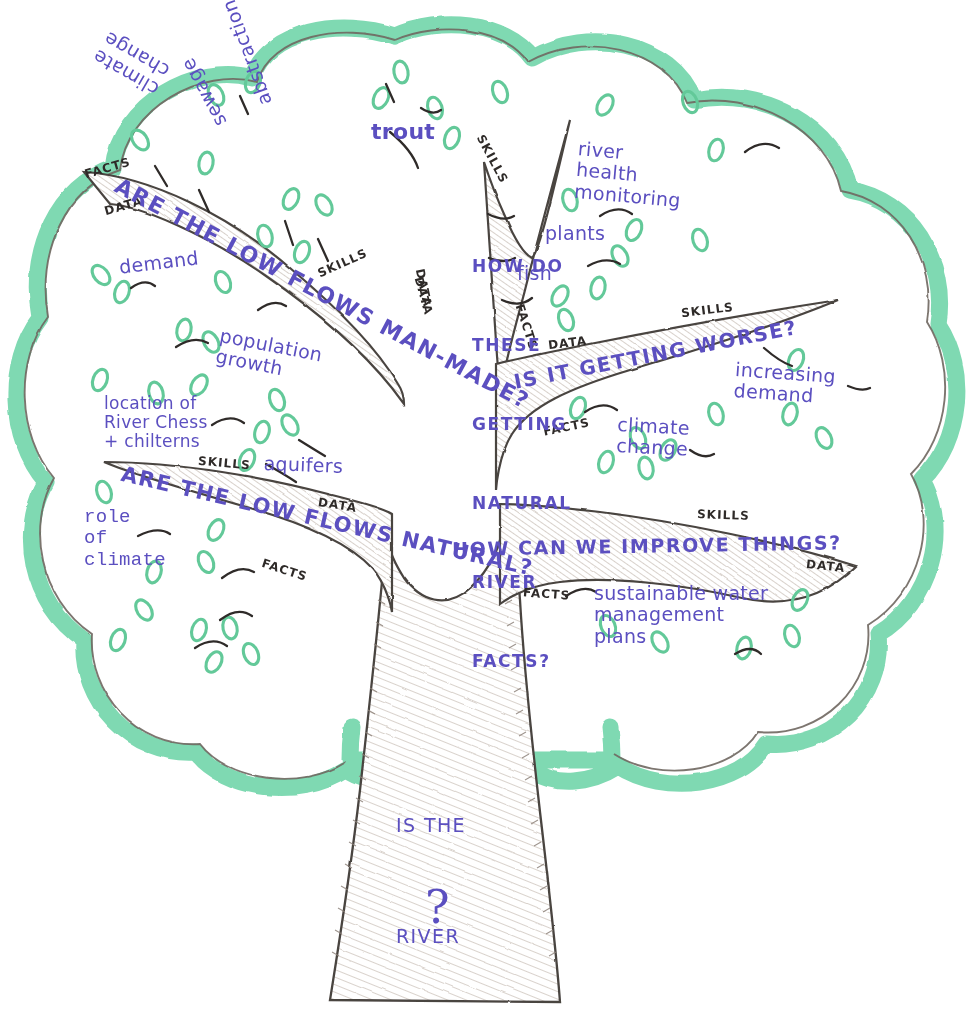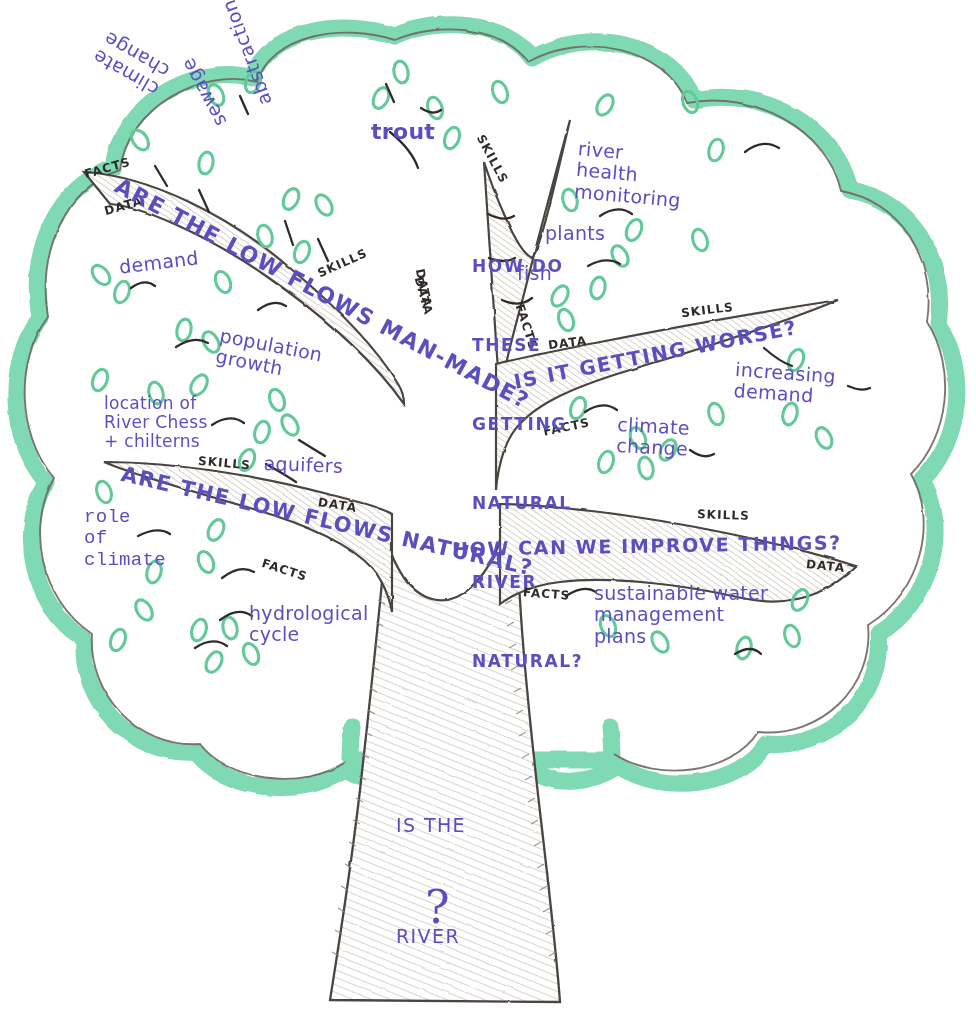--- a/index.html
+++ b/index.html
@@ -309,21 +309,21 @@
   <div class="lyr">
 
     <div class="ink q-main" style="left:122px; top:174px; font-size:22px; transform:rotate(28deg); transform-origin:left top;">ARE THE LOW FLOWS MAN-MADE?</div>
 
     <div class="ink q-main" style="left:472px; top:200px; font-size:17px; line-height:1.55;">
       <div>HOW DO</div>
       <div>THESE</div>
       <div>GETTING</div>
       <div>NATURAL</div>
       <div>RIVER</div>
-      <div>NATURAL?</div>
+      <div>FACTS?</div>
     </div>
 
     <div class="ink q-main" style="left:512px; top:371px; font-size:20px; transform:rotate(-11deg); transform-origin:left top;">IS IT GETTING WORSE?</div>
 
     <div class="ink q-main" style="left:124px; top:463px; font-size:21px; transform:rotate(13deg); transform-origin:left top;">ARE THE LOW FLOWS NATURAL?</div>
 
     <div class="ink q-main" style="left:452px; top:539px; font-size:19px; transform:rotate(-1deg); transform-origin:left top;">HOW CAN WE IMPROVE THINGS?</div>
   </div>
 
   <div class="lyr">
@@ -359,22 +359,20 @@
 River Chess
 + chilterns</div>
 
     <div class="ink note" style="left:264px; top:453px; transform:rotate(2deg); transform-origin:left top;">aquifers</div>
 
     <div class="ink note" style="left:84px; top:507px;font-family:Liberation Mono, monospace;">role
 of
 climate</div>
 
 
-    <div class="ink note" style="left:249px; top:603px;">hydrological
-cycle</div>
 
     <div class="ink note" style="left:594px; top:583px;">sustainable water
 management
 plans</div>
   </div>
 
   <div class="lyr">
     <div class="trunk-q" style="left:396px; top:733px;">
       <div>IS THE</div>
       <div>RIVER</div>

